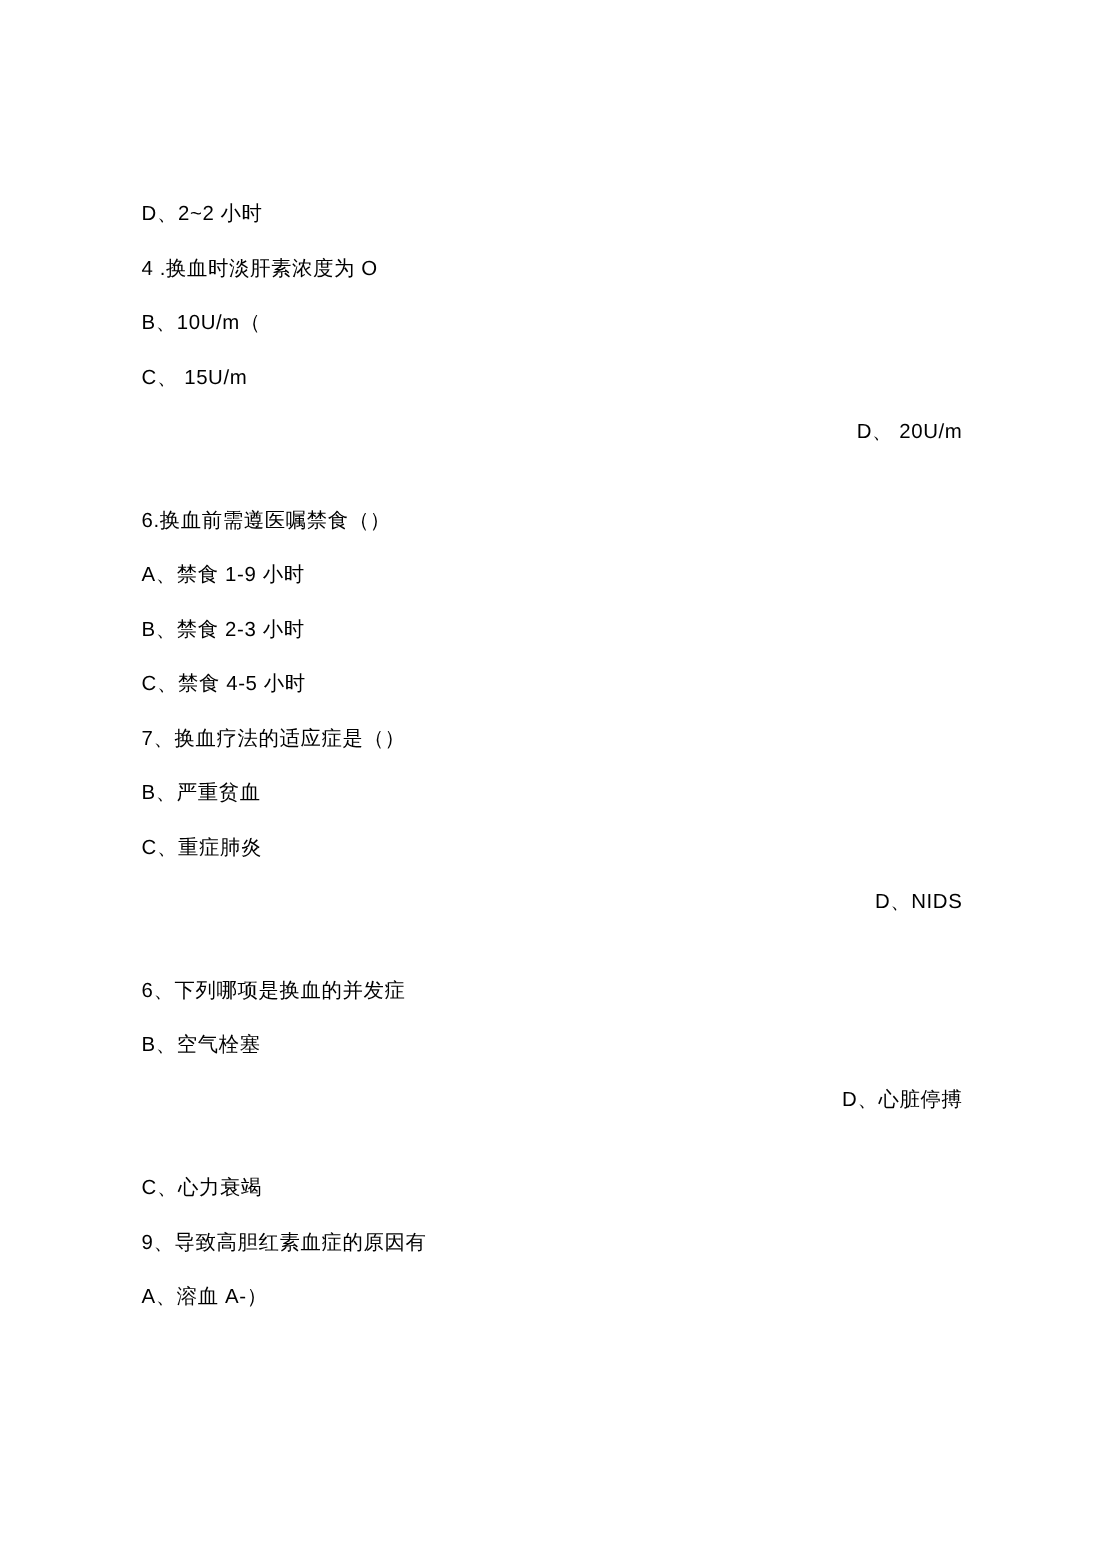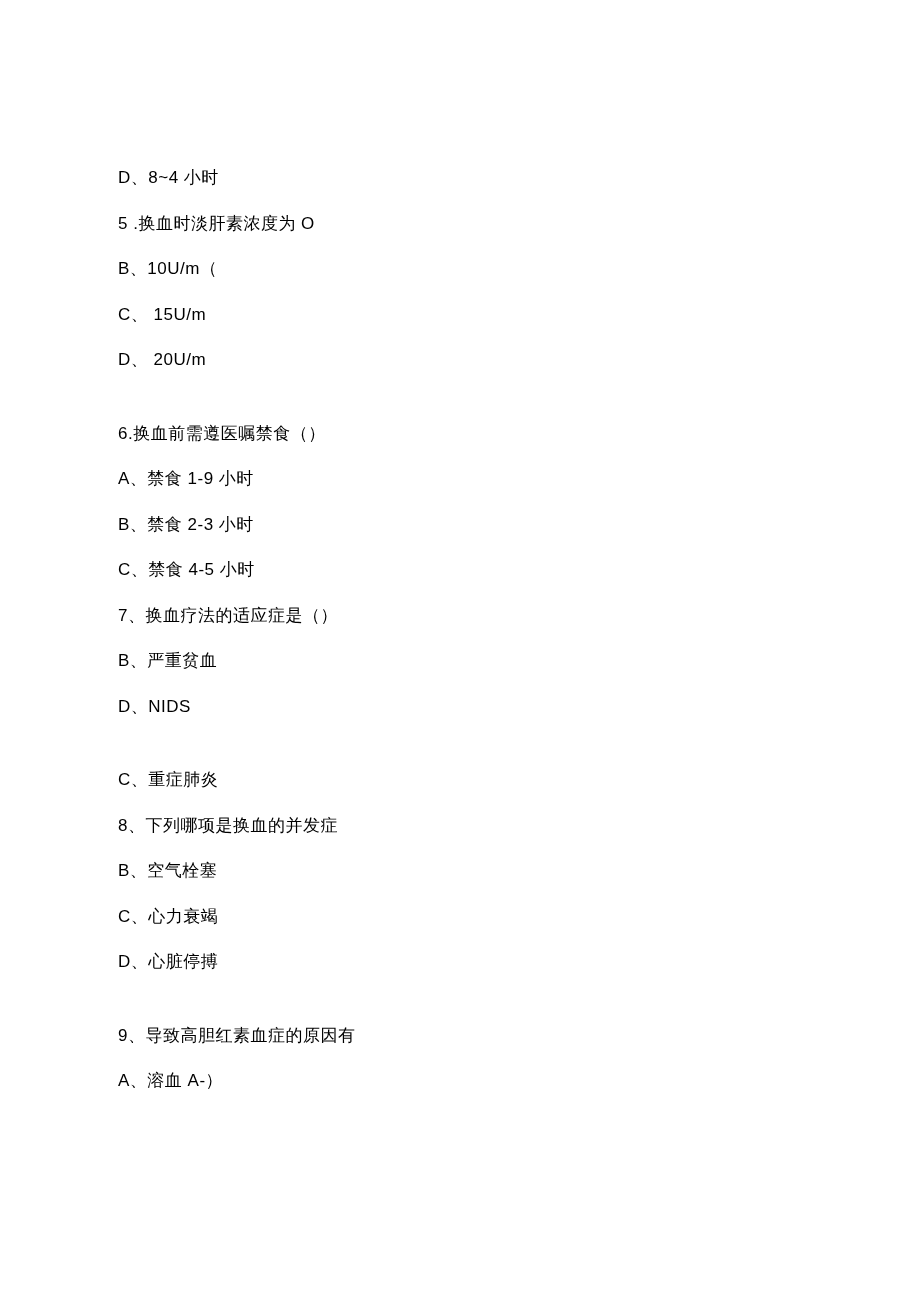--- a/index.html
+++ b/index.html
@@ -16,38 +16,39 @@
       color: #000000;
       padding: 165px 118px 80px 118px;
       line-height: 1.5;
     }
     .line {
       margin-bottom: 20px;
       letter-spacing: 0.5px;
     }
     .gap {
       margin-bottom: 48px;
+      text-align: right;
     }
   </style>
 </head>
 <body>
 
 <div id="container">
-    <div class="line">D、8~4 小时</div>
-    <div class="line">5  .换血时淡肝素浓度为 O</div>
+    <div class="line">D、2~2 小时</div>
+    <div class="line">4  .换血时淡肝素浓度为 O</div>
     <div class="line">B、10U/m（</div>
     <div class="line">C、 15U/m</div>
     <div class="line gap">D、 20U/m</div>
     <div class="line">6.换血前需遵医嘱禁食（）</div>
     <div class="line">A、禁食 1-9 小时</div>
     <div class="line">B、禁食 2-3 小时</div>
     <div class="line">C、禁食 4-5 小时</div>
     <div class="line">7、换血疗法的适应症是（）</div>
     <div class="line">B、严重贫血</div>
+    <div class="line">C、重症肺炎</div>
     <div class="line gap">D、NIDS</div>
-    <div class="line">C、重症肺炎</div>
-    <div class="line">8、下列哪项是换血的并发症</div>
+    <div class="line">6、下列哪项是换血的并发症</div>
     <div class="line">B、空气栓塞</div>
+    <div class="line gap">D、心脏停搏</div>
     <div class="line">C、心力衰竭</div>
-    <div class="line gap">D、心脏停搏</div>
     <div class="line">9、导致高胆红素血症的原因有</div>
     <div class="line">A、溶血 A-）</div>
   </div>
 
 </body></html>

